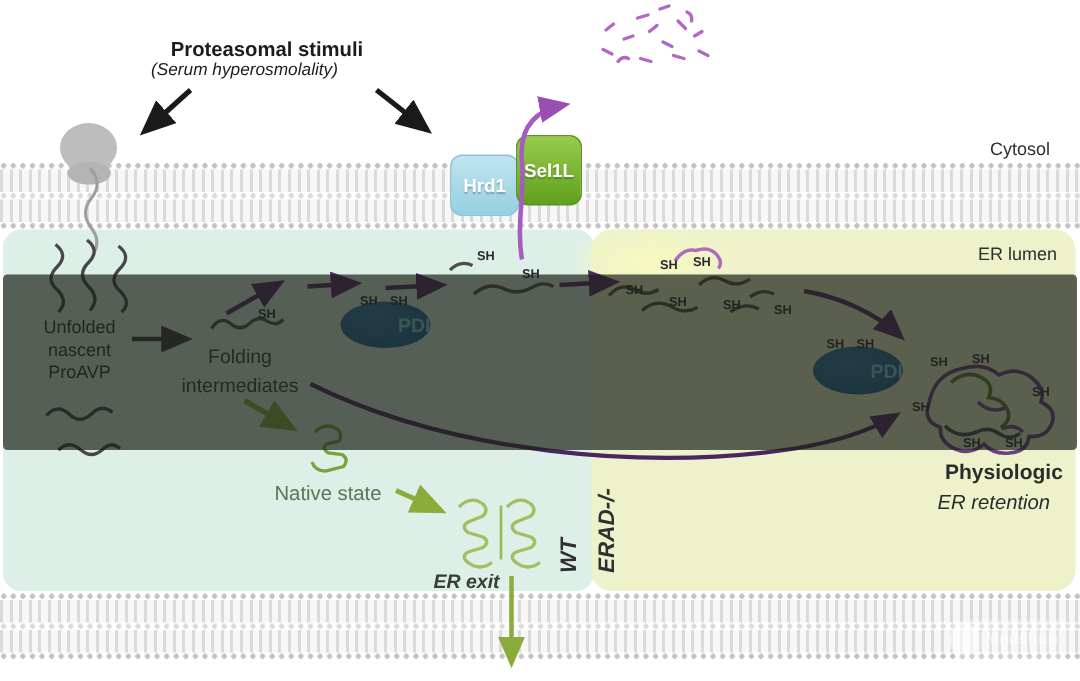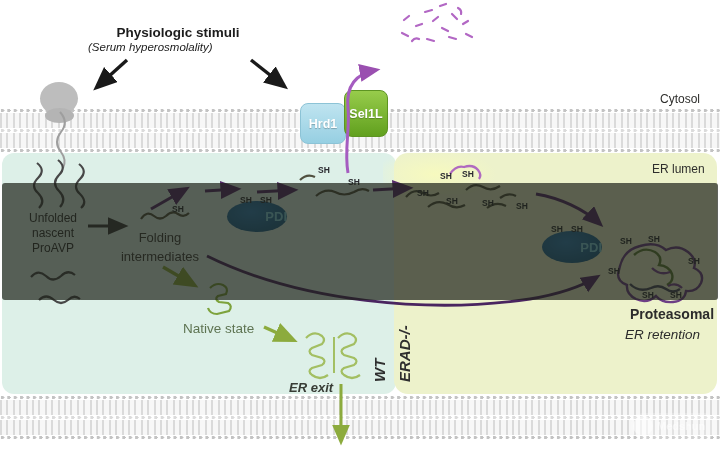--- a/index.html
+++ b/index.html
@@ -29,21 +29,21 @@
   #sel1l-box{left:344px;top:90px;width:42px;height:45px;background:linear-gradient(#97cc4b,#61a01e);border:1px solid #5d9422;}
   
   .pdi{display:flex;align-items:center;justify-content:flex-end;border-radius:50%;
        background:radial-gradient(ellipse at 40% 35%,#2f7fb9,#18577f);color:#7fd0e2;font-weight:bold;font-size:13px;}
   #pdi1{left:227px;top:201px;width:60px;height:31px;}
   #pdi2{left:542px;top:231px;width:60px;height:32px;}
   
   .lbl{color:#2e2e2c;}
   .pre{white-space:pre-line;}
   #physio-1{left:98px;top:25px;width:160px;text-align:center;font-weight:bold;font-size:13.5px;color:#1c1c1c;}
-  #physio-2{left:88px;top:41px;width:150px;text-align:left;font-style:italic;font-size:11.5px;color:#1c1c1c;}
+  #physio-2{left:88px;top:41px;width:150px;text-align:center;font-style:italic;font-size:11.5px;color:#1c1c1c;}
   #proteasomal{left:390px;top:53px;width:96px;font-size:13px;line-height:16px;color:#2b2b2b;text-align:left;}
   #cytosol{left:660px;top:92px;font-size:12px;}
   #er-lumen{left:652px;top:162px;font-size:12px;}
   #unfolded{left:13px;top:211px;width:80px;text-align:center;font-size:12px;line-height:15px;color:#30302e;}
   #folding{left:103px;top:228px;width:114px;text-align:center;font-size:13px;line-height:19px;color:#3c3c38;}
   #native{left:183px;top:321px;font-size:13.5px;color:#5e7452;}
   #er-exit{left:289px;top:380px;font-size:13px;font-weight:bold;font-style:italic;color:#383d36;}
   #aggregates{left:630px;top:306px;font-size:14px;font-weight:bold;color:#2c2c2c;}
   #er-retention{left:625px;top:327px;font-size:13.5px;font-style:italic;color:#2c2c2c;}
   .rot{transform:rotate(-90deg);transform-origin:0 0;font-weight:bold;font-style:italic;color:#2f2f2f;white-space:nowrap;}
@@ -201,32 +201,32 @@
     </g>
   </svg>
 
   <div id="pdi1" class="abs pdi z6">
     <span>PDI</span>
   </div>
   <div id="pdi2" class="abs pdi z6">
     <span>PDI</span>
   </div>
 
-  <div id="physio-1" class="abs lbl z6">Physiologic stimuli</div>
+  <div id="physio-1" class="abs lbl z6">Proteasomal stimuli</div>
   <div id="physio-2" class="abs lbl z6">(Serum hyperosmolality)</div>
   <div id="cytosol" class="abs lbl z6">Cytosol</div>
   <div id="er-lumen" class="abs lbl z6">ER lumen</div>
   <div id="folding" class="abs lbl pre z6">Folding
 intermediates</div>
   <div id="unfolded" class="abs lbl pre z6">Unfolded
 nascent
 ProAVP</div>
   <div id="native" class="abs z6">Native state</div>
   <div id="er-exit" class="abs z6">ER exit</div>
-  <div id="aggregates" class="abs z6">Proteasomal</div>
+  <div id="aggregates" class="abs z6">Physiologic</div>
   <div id="er-retention" class="abs z6">ER retention</div>
   <div id="wt-label" class="abs rot z6">WT</div>
   <div id="erad-label" class="abs rot z6">ERAD-/-</div>
 
   <div id="sh-layer" class="abs z6" style="left:0;top:0;">
       <span class="sh" style="left: 318px; top: 165px;">SH</span>
       <span class="sh" style="left: 348px; top: 177px;">SH</span>
       <span class="sh" style="left: 440px; top: 171px;">SH</span>
       <span class="sh" style="left: 462px; top: 169px;">SH</span>
       <span class="sh" style="left: 172px; top: 204px;">SH</span>

